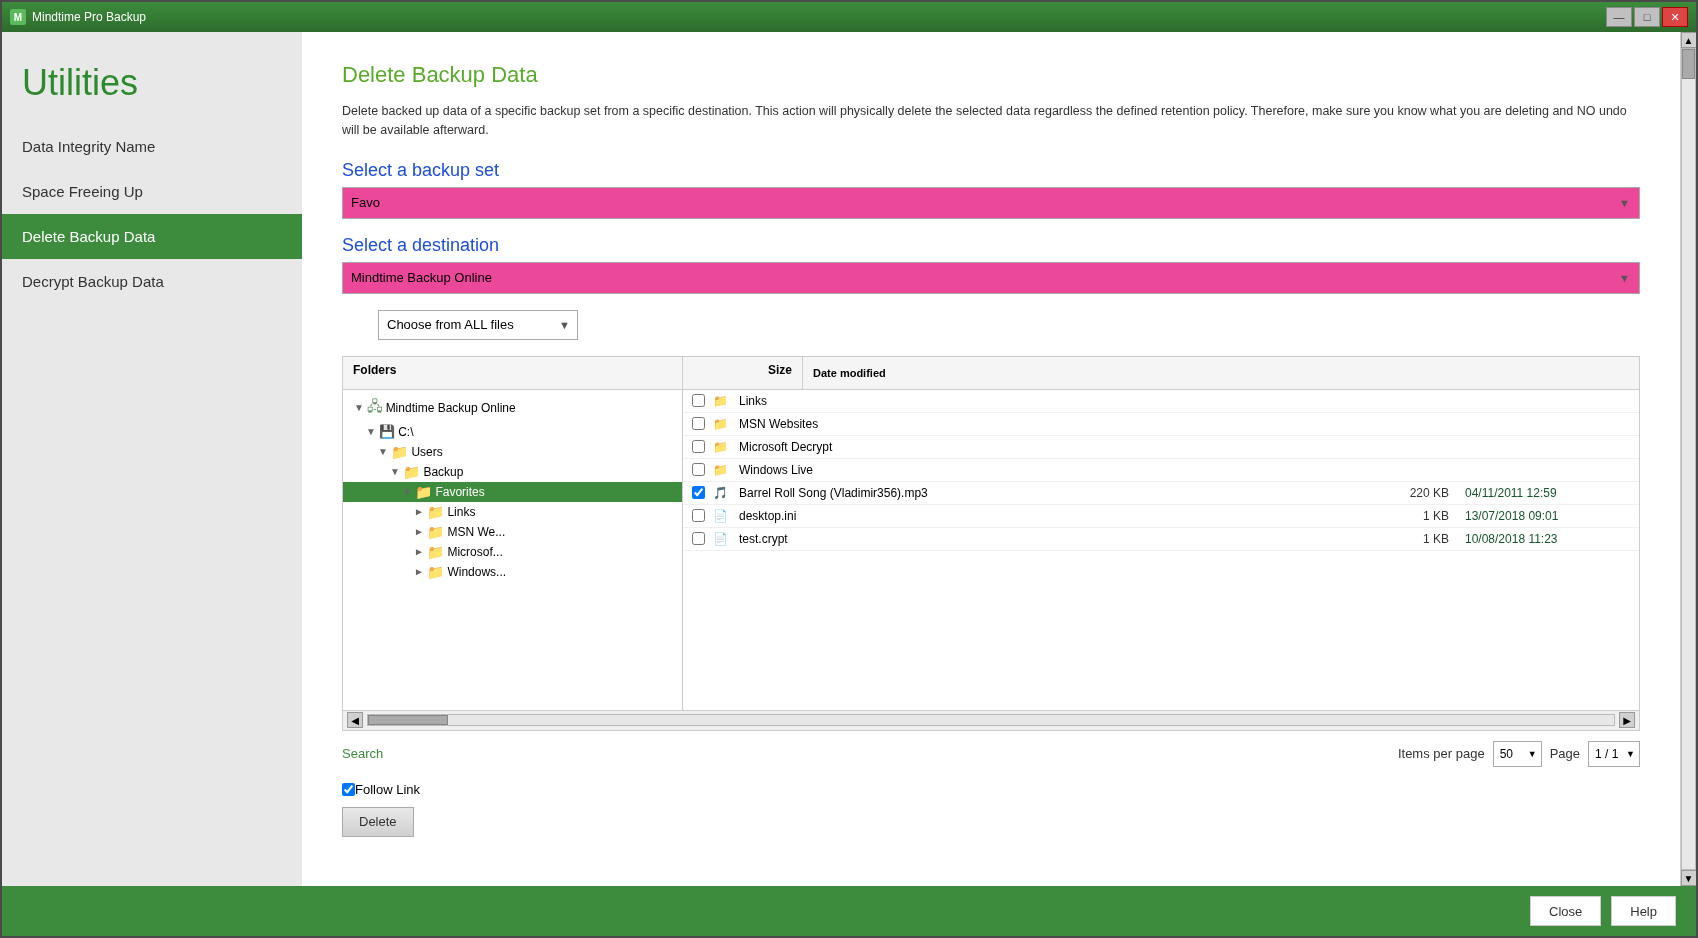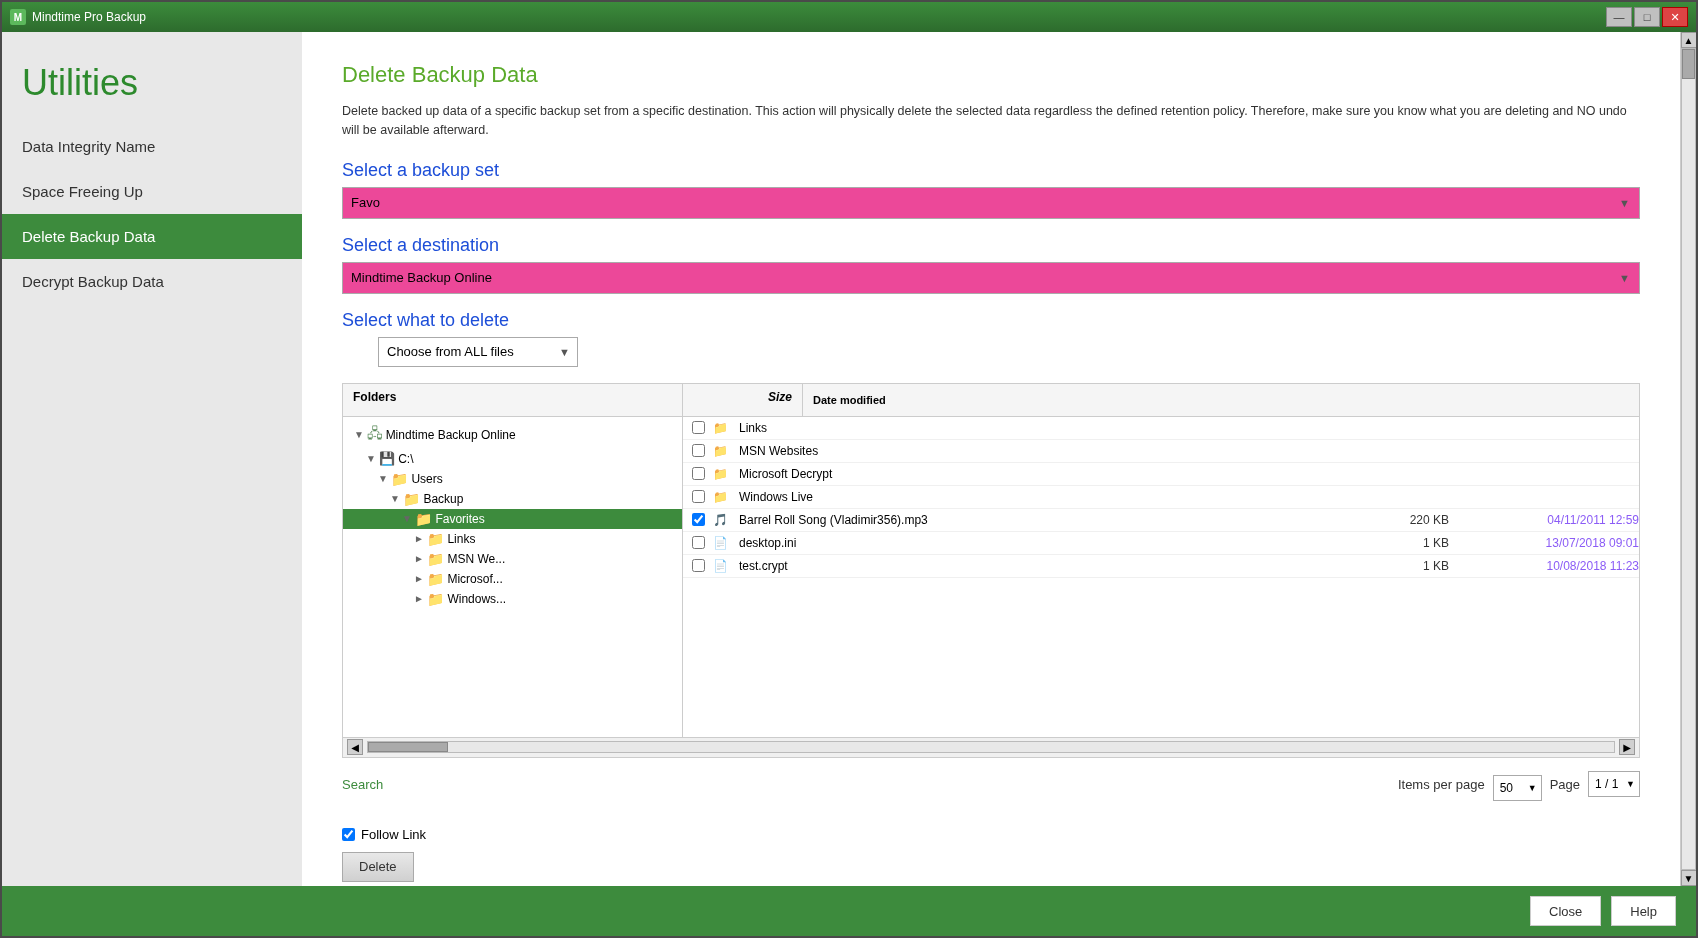--- a/index.html
+++ b/index.html
@@ -35,56 +35,56 @@
     .select-wrapper::after { content: '▼'; position: absolute; right: 10px; top: 50%; transform: translateY(-50%); font-size: 11px; color: #555; pointer-events: none; }
 
     .delete-what-select { position: relative; display: inline-flex; align-items: center; }
     .delete-what-select select { height: 30px; border: 1px solid #aaa; background: white; font-size: 13px; padding: 0 28px 0 8px; appearance: none; -webkit-appearance: none; width: 200px; margin-left: 36px; }
     .delete-what-select::after { content: '▼'; position: absolute; right: 8px; top: 50%; transform: translateY(-50%); font-size: 11px; color: #555; pointer-events: none; }
 
     .file-browser { border: 1px solid #ccc; margin-top: 10px; display: flex; flex-direction: column; }
     .file-browser-header { display: flex; background: #f5f5f5; border-bottom: 1px solid #ccc; }
     .col-folders { width: 340px; padding: 6px 10px; font-weight: 600; font-size: 12px; border-right: 1px solid #ccc; flex-shrink: 0; }
     .col-name { flex: 1; padding: 6px 10px; font-weight: 600; font-size: 12px; border-right: 1px solid #ccc; }
-    .col-size { width: 120px; padding: 6px 10px; font-weight: 600; font-size: 12px; border-right: 1px solid #ccc; text-align: right; font-style: italic; }
+    .col-size { width: 120px; padding: 6px 10px; font-weight: 600; font-size: 12px; border-right: 1px solid #ccc; text-align: right; }
     .col-date { width: 180px; padding: 10px 10px; font-weight: 700; font-size: 11px; }
 
     .file-browser-body { display: flex; height: 320px; overflow: hidden; }
     .folder-tree { width: 340px; border-right: 1px solid #ccc; overflow-y: auto; overflow-x: hidden; padding: 4px 0; background: white; flex-shrink: 0; }
     .file-list { flex: 1; overflow-y: auto; background: white; }
 
     .tree-item { display: flex; align-items: center; padding: 2px 4px; font-size: 12px; cursor: pointer; white-space: nowrap; }
     .expand-icon { width: 16px; height: 16px; display: inline-flex; align-items: center; justify-content: center; font-size: 10px; color: #666; cursor: pointer; flex-shrink: 0; }
     .folder-icon { font-size: 14px; margin-right: 3px; flex-shrink: 0; }
     .tree-label { overflow: hidden; text-overflow: ellipsis; }
 
     .file-row { display: flex; align-items: center; padding: 2px 0; font-size: 12px; border-bottom: 1px solid #f0f0f0; }
     .file-check { width: 30px; display: flex; align-items: center; justify-content: center; flex-shrink: 0; }
     .file-icon-cell { width: 20px; flex-shrink: 0; }
     .file-name { flex: 1; padding: 2px 6px; }
     .file-size { width: 120px; text-align: right; padding-right: 10px; color: #333; }
-    .file-date { width: 180px; padding-left: 6px; color: #8b5cf6; text-align: right; }
+    .file-date { width: 180px; padding-left: 6px; color: #14532d; }
 
     .h-scrollbar { height: 20px; border-top: 1px solid #ccc; display: flex; align-items: center; padding: 0 4px; background: #f0f0f0; gap: 4px; }
     .scroll-btn { width: 16px; height: 16px; background: #d0d0d0; border: 1px solid #999; display: flex; align-items: center; justify-content: center; cursor: pointer; font-size: 10px; }
     .scroll-track { flex: 1; height: 12px; background: #e8e8e8; border: 1px solid #bbb; position: relative; }
     .scroll-thumb { width: 80px; height: 100%; background: #aaa; border: 1px solid #888; position: absolute; left: 0; }
 
     .bottom-bar { margin-top: 10px; display: flex; align-items: center; justify-content: space-between; }
     .search-link { color: #3d8b3d; cursor: pointer; font-size: 13px; text-decoration: none; }
     .pagination-area { display: flex; align-items: center; gap: 8px; font-size: 13px; }
     .pagination-label { color: #333; }
-    .items-per-page-sel { position: relative; display: inline-flex; margin-top: 7px; }
+    .items-per-page-sel { position: relative; display: inline-flex; }
     .items-per-page-sel select { height: 26px; border: 1px solid #aaa; padding: 0 20px 0 6px; appearance: none; -webkit-appearance: none; font-size: 12px; background: white; }
     .items-per-page-sel::after { content: '▼'; position: absolute; right: 5px; top: 50%; transform: translateY(-50%); font-size: 9px; pointer-events: none; }
     .page-sel { position: relative; display: inline-flex; }
     .page-sel select { height: 26px; border: 1px solid #aaa; padding: 0 20px 0 6px; appearance: none; -webkit-appearance: none; font-size: 12px; background: white; }
     .page-sel::after { content: '▼'; position: absolute; right: 5px; top: 50%; transform: translateY(-50%); font-size: 9px; pointer-events: none; }
 
-    .follow-link-row { display: flex; align-items: center; gap: 6px; margin-top: 26px; }
+    .follow-link-row { display: flex; align-items: center; margin-top: 15px; }
     .delete-btn { height: 30px; padding: 0 16px; background: linear-gradient(to bottom, #e8e8e8, #d0d0d0); border: 1px solid #aaa; cursor: pointer; font-size: 13px; color: #333; margin-top: 10px; }
 
     .v-scrollbar { width: 16px; background: #f0f0f0; border-left: 1px solid #ccc; display: flex; flex-direction: column; align-items: center; flex-shrink: 0; }
     .v-scroll-btn { width: 16px; height: 16px; background: #d0d0d0; border: 1px solid #999; display: flex; align-items: center; justify-content: center; cursor: pointer; font-size: 10px; flex-shrink: 0; }
     .v-scroll-track { flex: 1; width: 100%; background: #e8e8e8; border: 1px solid #bbb; position: relative; }
     .v-scroll-thumb { width: 100%; height: 30px; background: #aaa; border: 1px solid #888; position: absolute; top: 0; }
 
     .footer { height: 50px; background: #3d8b3d; display: flex; align-items: center; justify-content: flex-end; padding: 0 20px; gap: 10px; flex-shrink: 0; }
     .footer-btn { height: 30px; padding: 0 18px; background: white; border: 1px solid #ccc; cursor: pointer; font-size: 13px; color: #333; }
 
@@ -146,21 +146,20 @@
         <label class="form-label">Select a destination</label>
         <div class="select-wrapper">
           <select>
             <option>Mindtime Backup Online</option>
           </select>
         </div>
       </div>
 
       
       <div class="form-section">
-        <label class="form-label">Select what to delete</label>
         <div class="delete-what-select">
           <select>
             <option>Choose from ALL files</option>
           </select>
         </div>
       </div>
 
       
       <div class="file-browser">
 

